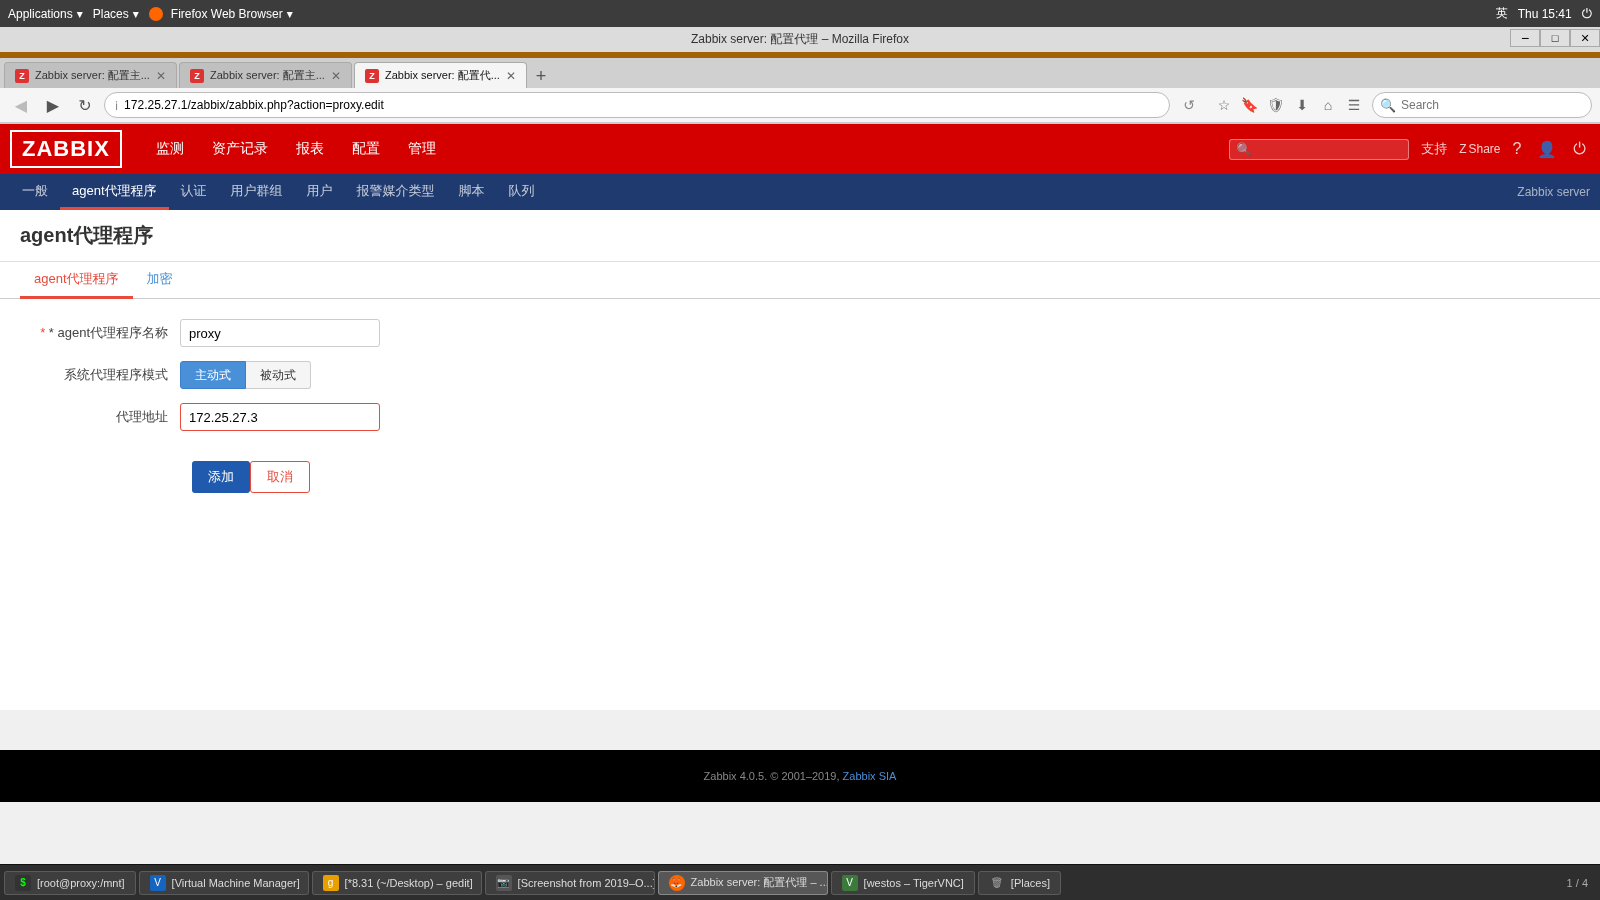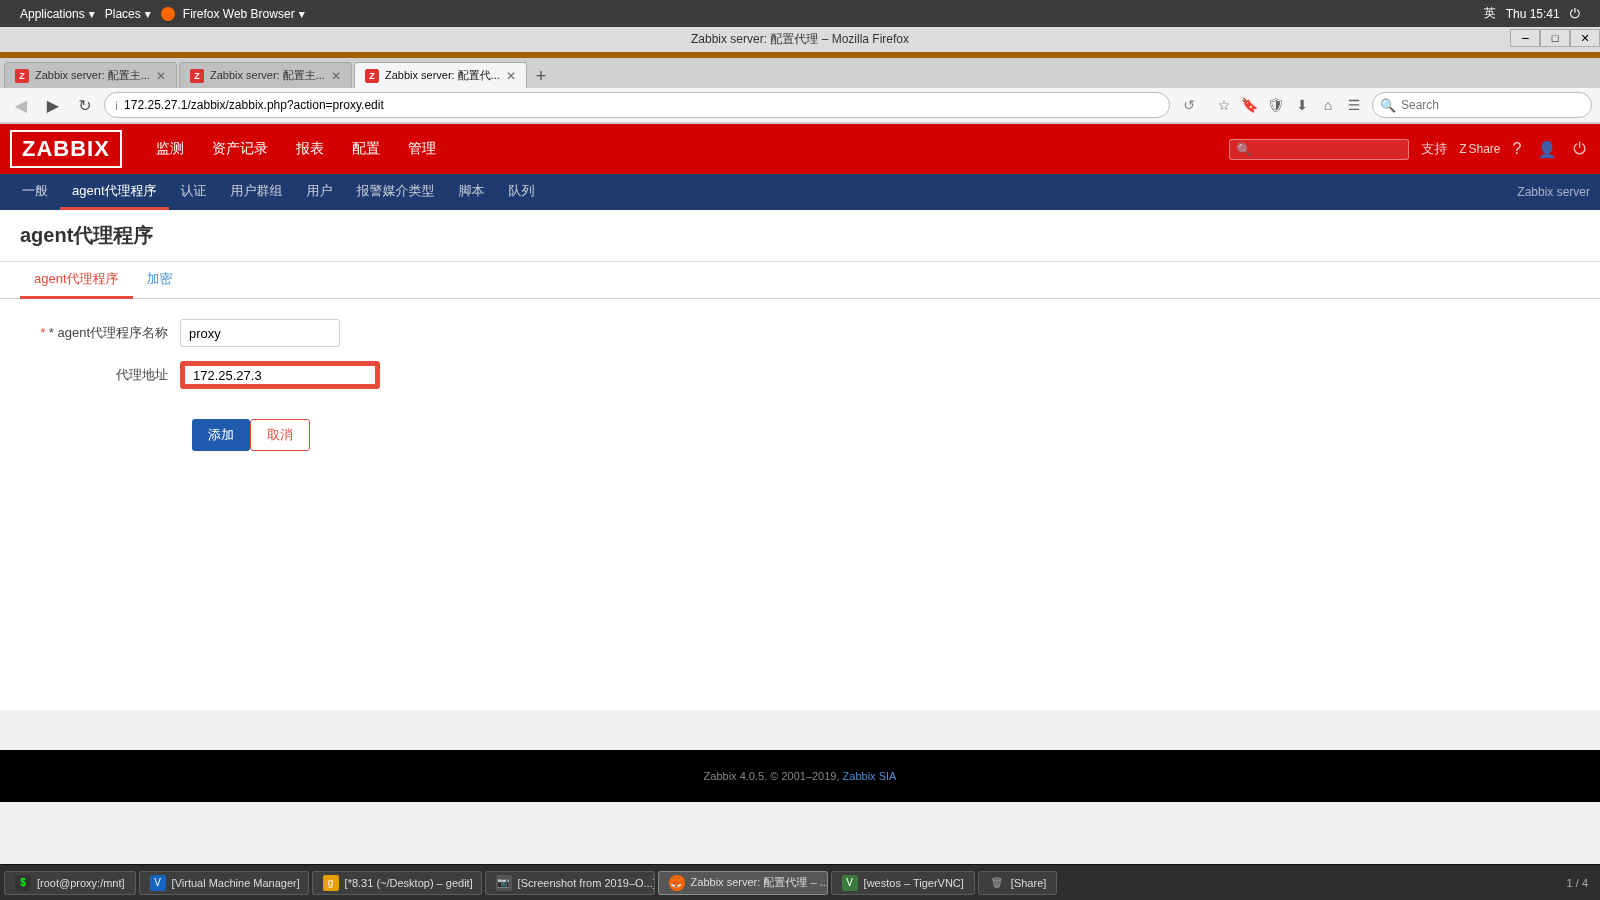--- a/index.html
+++ b/index.html
@@ -5,21 +5,21 @@
     * { box-sizing: border-box; margin: 0; padding: 0; }
     body { font-family: Arial, sans-serif; font-size: 13px; background: #f0f0f0; overflow-x: hidden; }
 
     
     .os-topbar {
       background: #3c3c3c;
       color: #fff;
       height: 27px;
       display: flex;
       align-items: center;
-      padding: 0 20px;
+      padding: 0 8px;
       font-size: 12px;
       gap: 12px;
     }
     .os-topbar-left { display: flex; gap: 10px; align-items: center; }
     .os-topbar-right { margin-left: auto; display: flex; align-items: center; gap: 10px; }
     .os-topbar .app-menu { display: flex; align-items: center; gap: 4px; cursor: pointer; }
 
     
     .browser-chrome { background: #e8e8e8; border-bottom: 1px solid #ccc; }
     .browser-titlebar {
@@ -317,21 +317,21 @@
       text-align: right;
       width: 160px;
       padding-right: 12px;
       color: #444;
       font-size: 13px;
       flex-shrink: 0;
     }
 
     .form-input {
       height: 28px;
-      border: 5px solid #14532d;
+      border: 1px solid #14532d;
       border-radius: 3px;
       padding: 0 8px;
       font-size: 13px;
       outline: none;
       width: 300px;
     }
     .form-input.highlight {
       border-color: #e84a3c;
     }
 
@@ -592,23 +592,30 @@
       <div class="content-tab active">agent代理程序</div>
       <div class="content-tab inactive">加密</div>
     </div>
 
     <div class="form-area">
 
       <div class="form-row">
         <div class="form-label">
           <span style="color:#e84a3c;">* </span><span>* agent代理程序名称</span>
         </div>
-        <input type="text" class="form-input" style="width: 160px; border: 1px solid rgb(204, 204, 204);" value="proxy">
+        <input type="text" class="form-input" style="width: 200px; border: 1px solid rgb(204, 204, 204);" value="proxy">
       </div>
 
+      <div class="form-row">
+        <div class="form-label">系统代理程序模式</div>
+        <div class="mode-buttons">
+          <button class="mode-btn active">主动式</button>
+          <button class="mode-btn">被动式</button>
+        </div>
+      </div>
 
       <div class="form-row">
         <div class="form-label">代理地址</div>
         <input type="text" class="form-input highlight" style="width: 200px;" value="172.25.27.3">
       </div>
 
 
       <div class="form-buttons">
         <button class="btn-primary">添加</button>
         <button class="btn-cancel">取消</button>
@@ -642,16 +649,16 @@
   <div class="taskbar-item active">
     <div class="taskbar-icon firefox">🦊</div>
     <span>Zabbix server: 配置代理 – ...</span>
   </div>
   <div class="taskbar-item">
     <div class="taskbar-icon vnc">V</div>
     <span>[westos – TigerVNC]</span>
   </div>
   <div class="taskbar-item">
     <div class="taskbar-icon trash">🗑</div>
-    <span>[Share]</span>
+    <span>[Places]</span>
   </div>
   <div class="taskbar-page-indicator">1 / 4</div>
 </div>
 
 </body></html>

